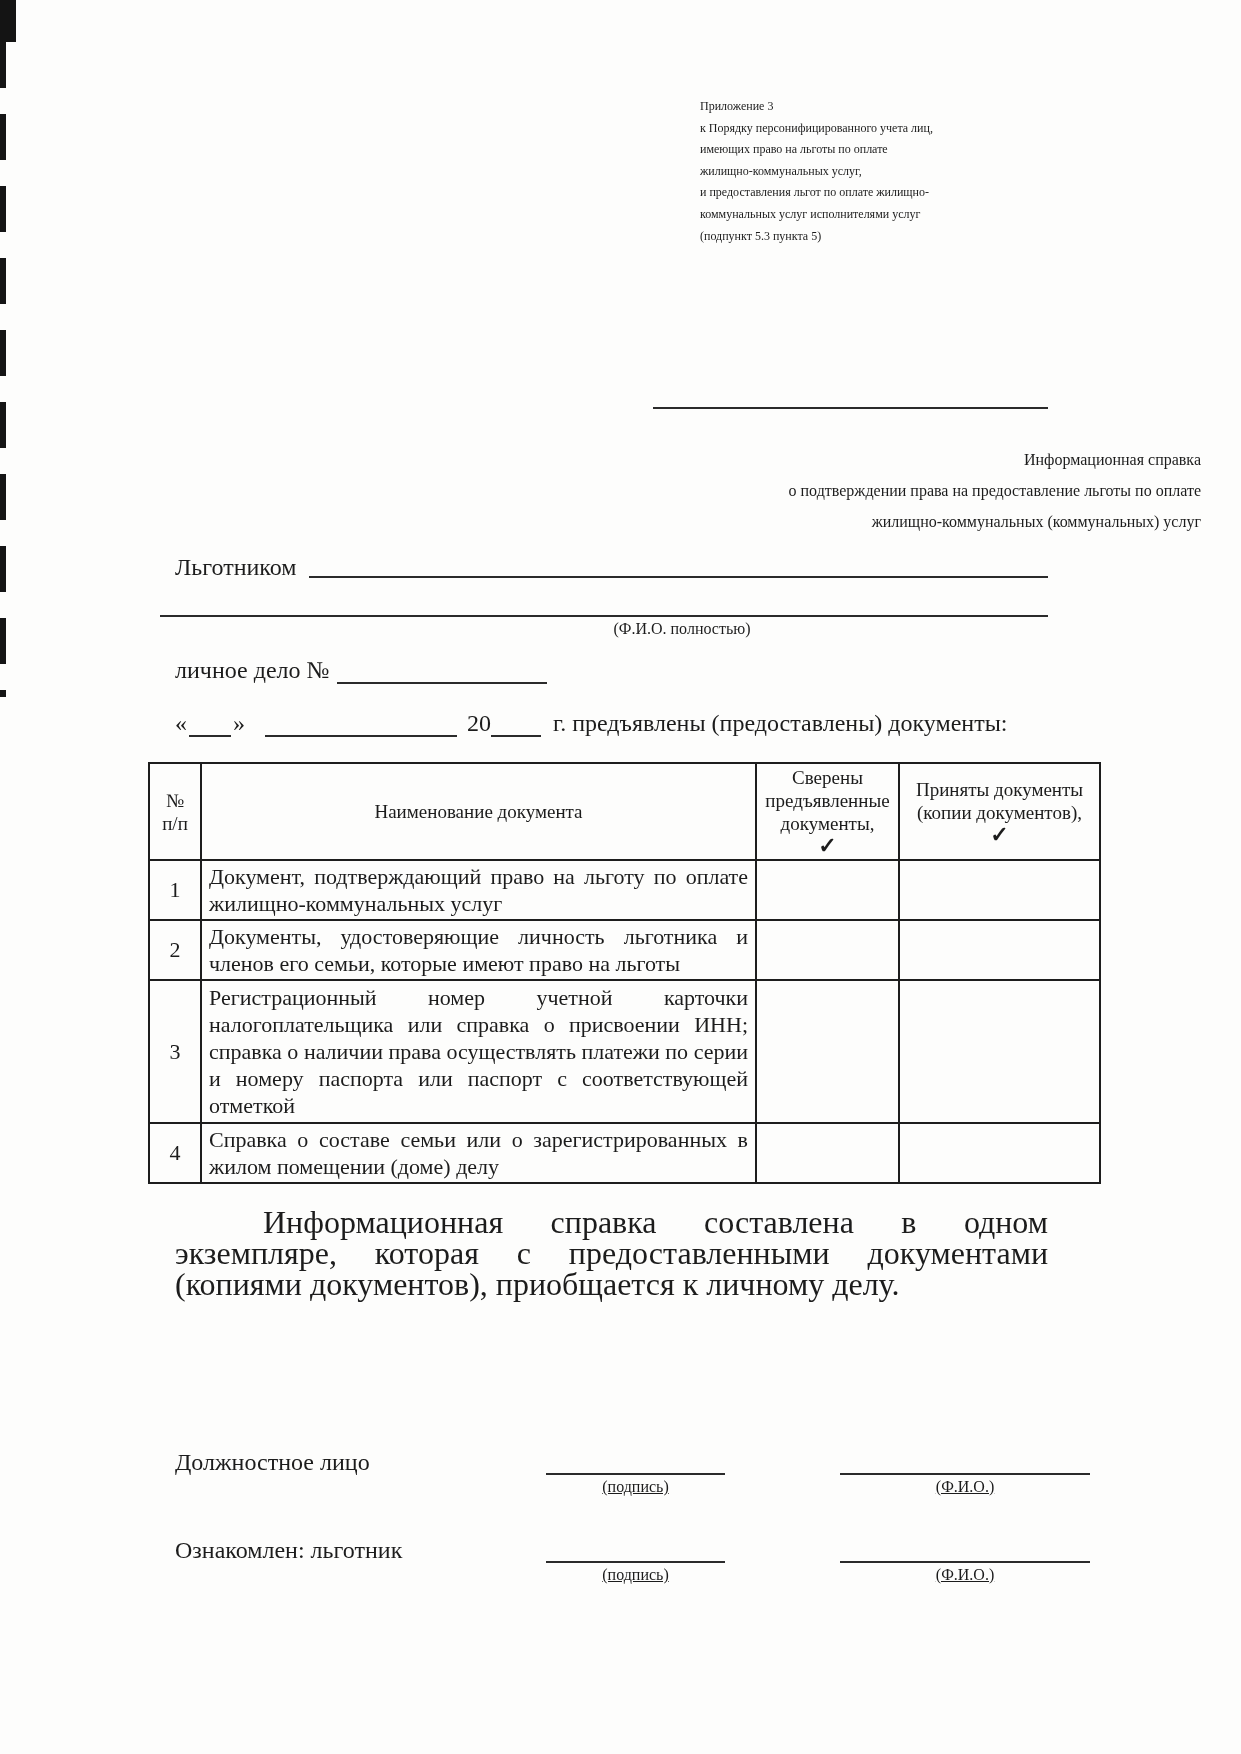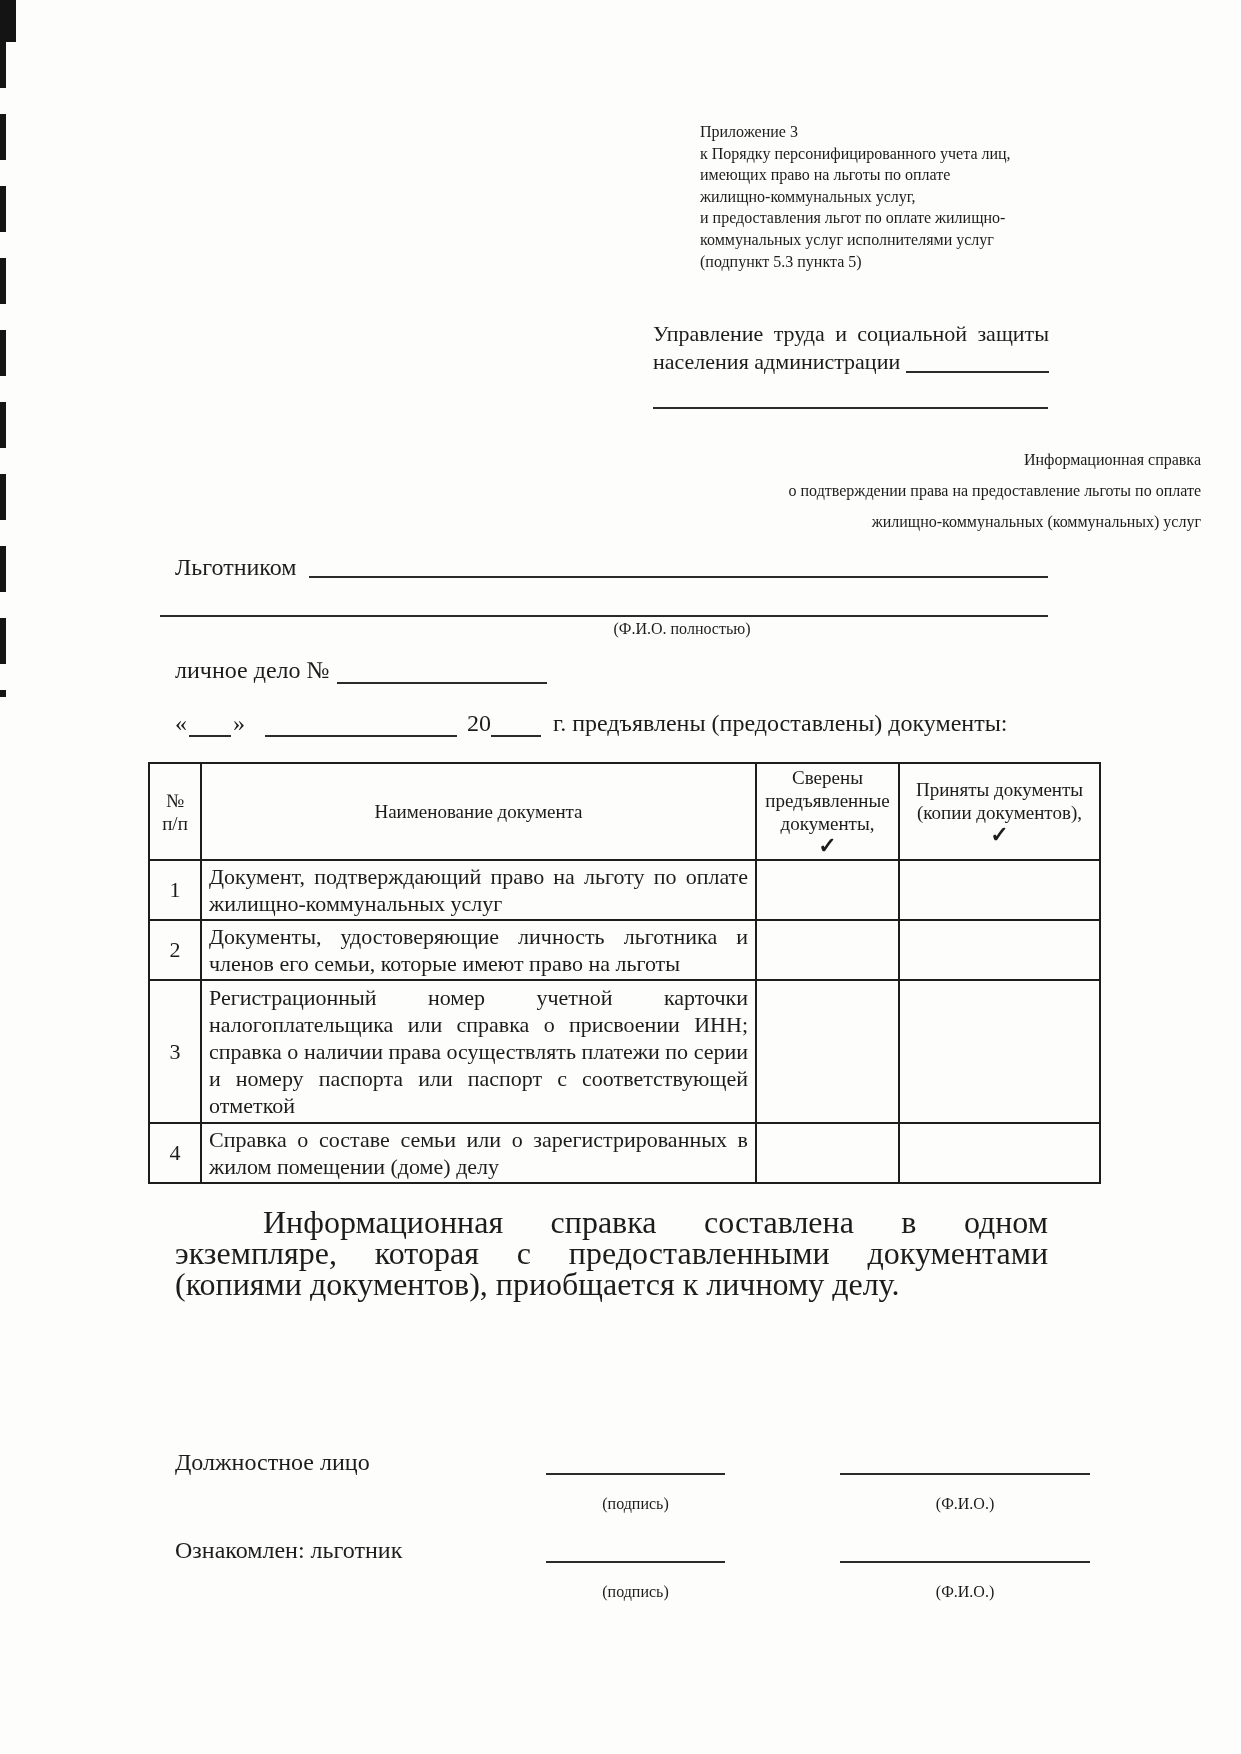--- a/index.html
+++ b/index.html
@@ -12,21 +12,21 @@
     color:#1c1c1c;
     overflow:hidden;
   }
   
   .scan-corner { position:absolute; left:0; top:0; width:16px; height:42px; background:#141414; }
   .scan-strip  { position:absolute; left:0; top:42px; width:6px; height:655px;
                  background:repeating-linear-gradient(180deg,#151515 0 46px,transparent 46px 72px); }
 
   
   .appendix { position:absolute; left:700px; top:96px; width:380px;
-              font-size:16px; line-height:21.6px;margin-top:25px; }
+              font-size:12px; line-height:21.6px; }
 
   
   .department { position:absolute; left:653px; top:320px; width:396px;
                 font-size:22px; line-height:28px; }
   .dept-line1 { text-align:justify; text-align-last:justify; }
   .dept-line2 { display:flex; }
   .dept-line2 .fill { flex:1 1 auto; border-bottom:2px solid #2b2b2b; margin:0 0 3px 6px; }
   .dept-extra-line { position:absolute; left:653px; top:383px; width:395px; height:24px;
                      border-bottom:2px solid #2b2b2b; }
 
@@ -71,47 +71,40 @@
   .bodytext p { margin:0; text-indent:88px; }
 
   
   .sig-row { position:absolute; left:175px; width:920px; height:64px; font-size:24px; }
   .sig-row.sig1 { top:1449px; }
   .sig-row.sig2 { top:1537px; }
   .sig-label { position:absolute; left:0; top:0; }
   .sig-a { position:absolute; left:371px; top:0; width:179px; }
   .sig-b { position:absolute; left:665px; top:0; width:250px; }
   .sig-line { height:24px; border-bottom:2px solid #2b2b2b; }
-  .sig-caption { text-align:center; font-size:16px; padding-top:20px; }
+  .sig-caption { text-align:center; font-size:16px; padding-top:3px;text-decoration:underline; }
 </style>
 </head>
 <body>
 
 <div class="page">
 
   <div class="scan-corner"></div>
   <div class="scan-strip"></div>
 
   <div class="appendix">
     <div>Приложение 3</div>
     <div>к Порядку персонифицированного учета лиц,</div>
     <div>имеющих право на льготы по оплате</div>
     <div>жилищно-коммунальных услуг,</div>
     <div>и предоставления льгот по оплате жилищно-</div>
     <div>коммунальных услуг исполнителями услуг</div>
     <div>(подпункт 5.3 пункта 5)</div>
   </div>
 
-  <div class="department">
-    <div class="dept-line1">Управление труда и социальной защиты</div>
-    <div class="dept-line2">
-      <span>населения администрации</span>
-      <span class="fill"></span>
-    </div>
-  </div>
   <div class="dept-extra-line"></div>
 
   <div class="title">
     <div>Информационная справка</div>
     <div>о подтверждении права на предоставление льготы по оплате</div>
     <div>жилищно-коммунальных (коммунальных) услуг</div>
   </div>
 
   <div class="row-beneficiary">
     <span>Льготником</span>

